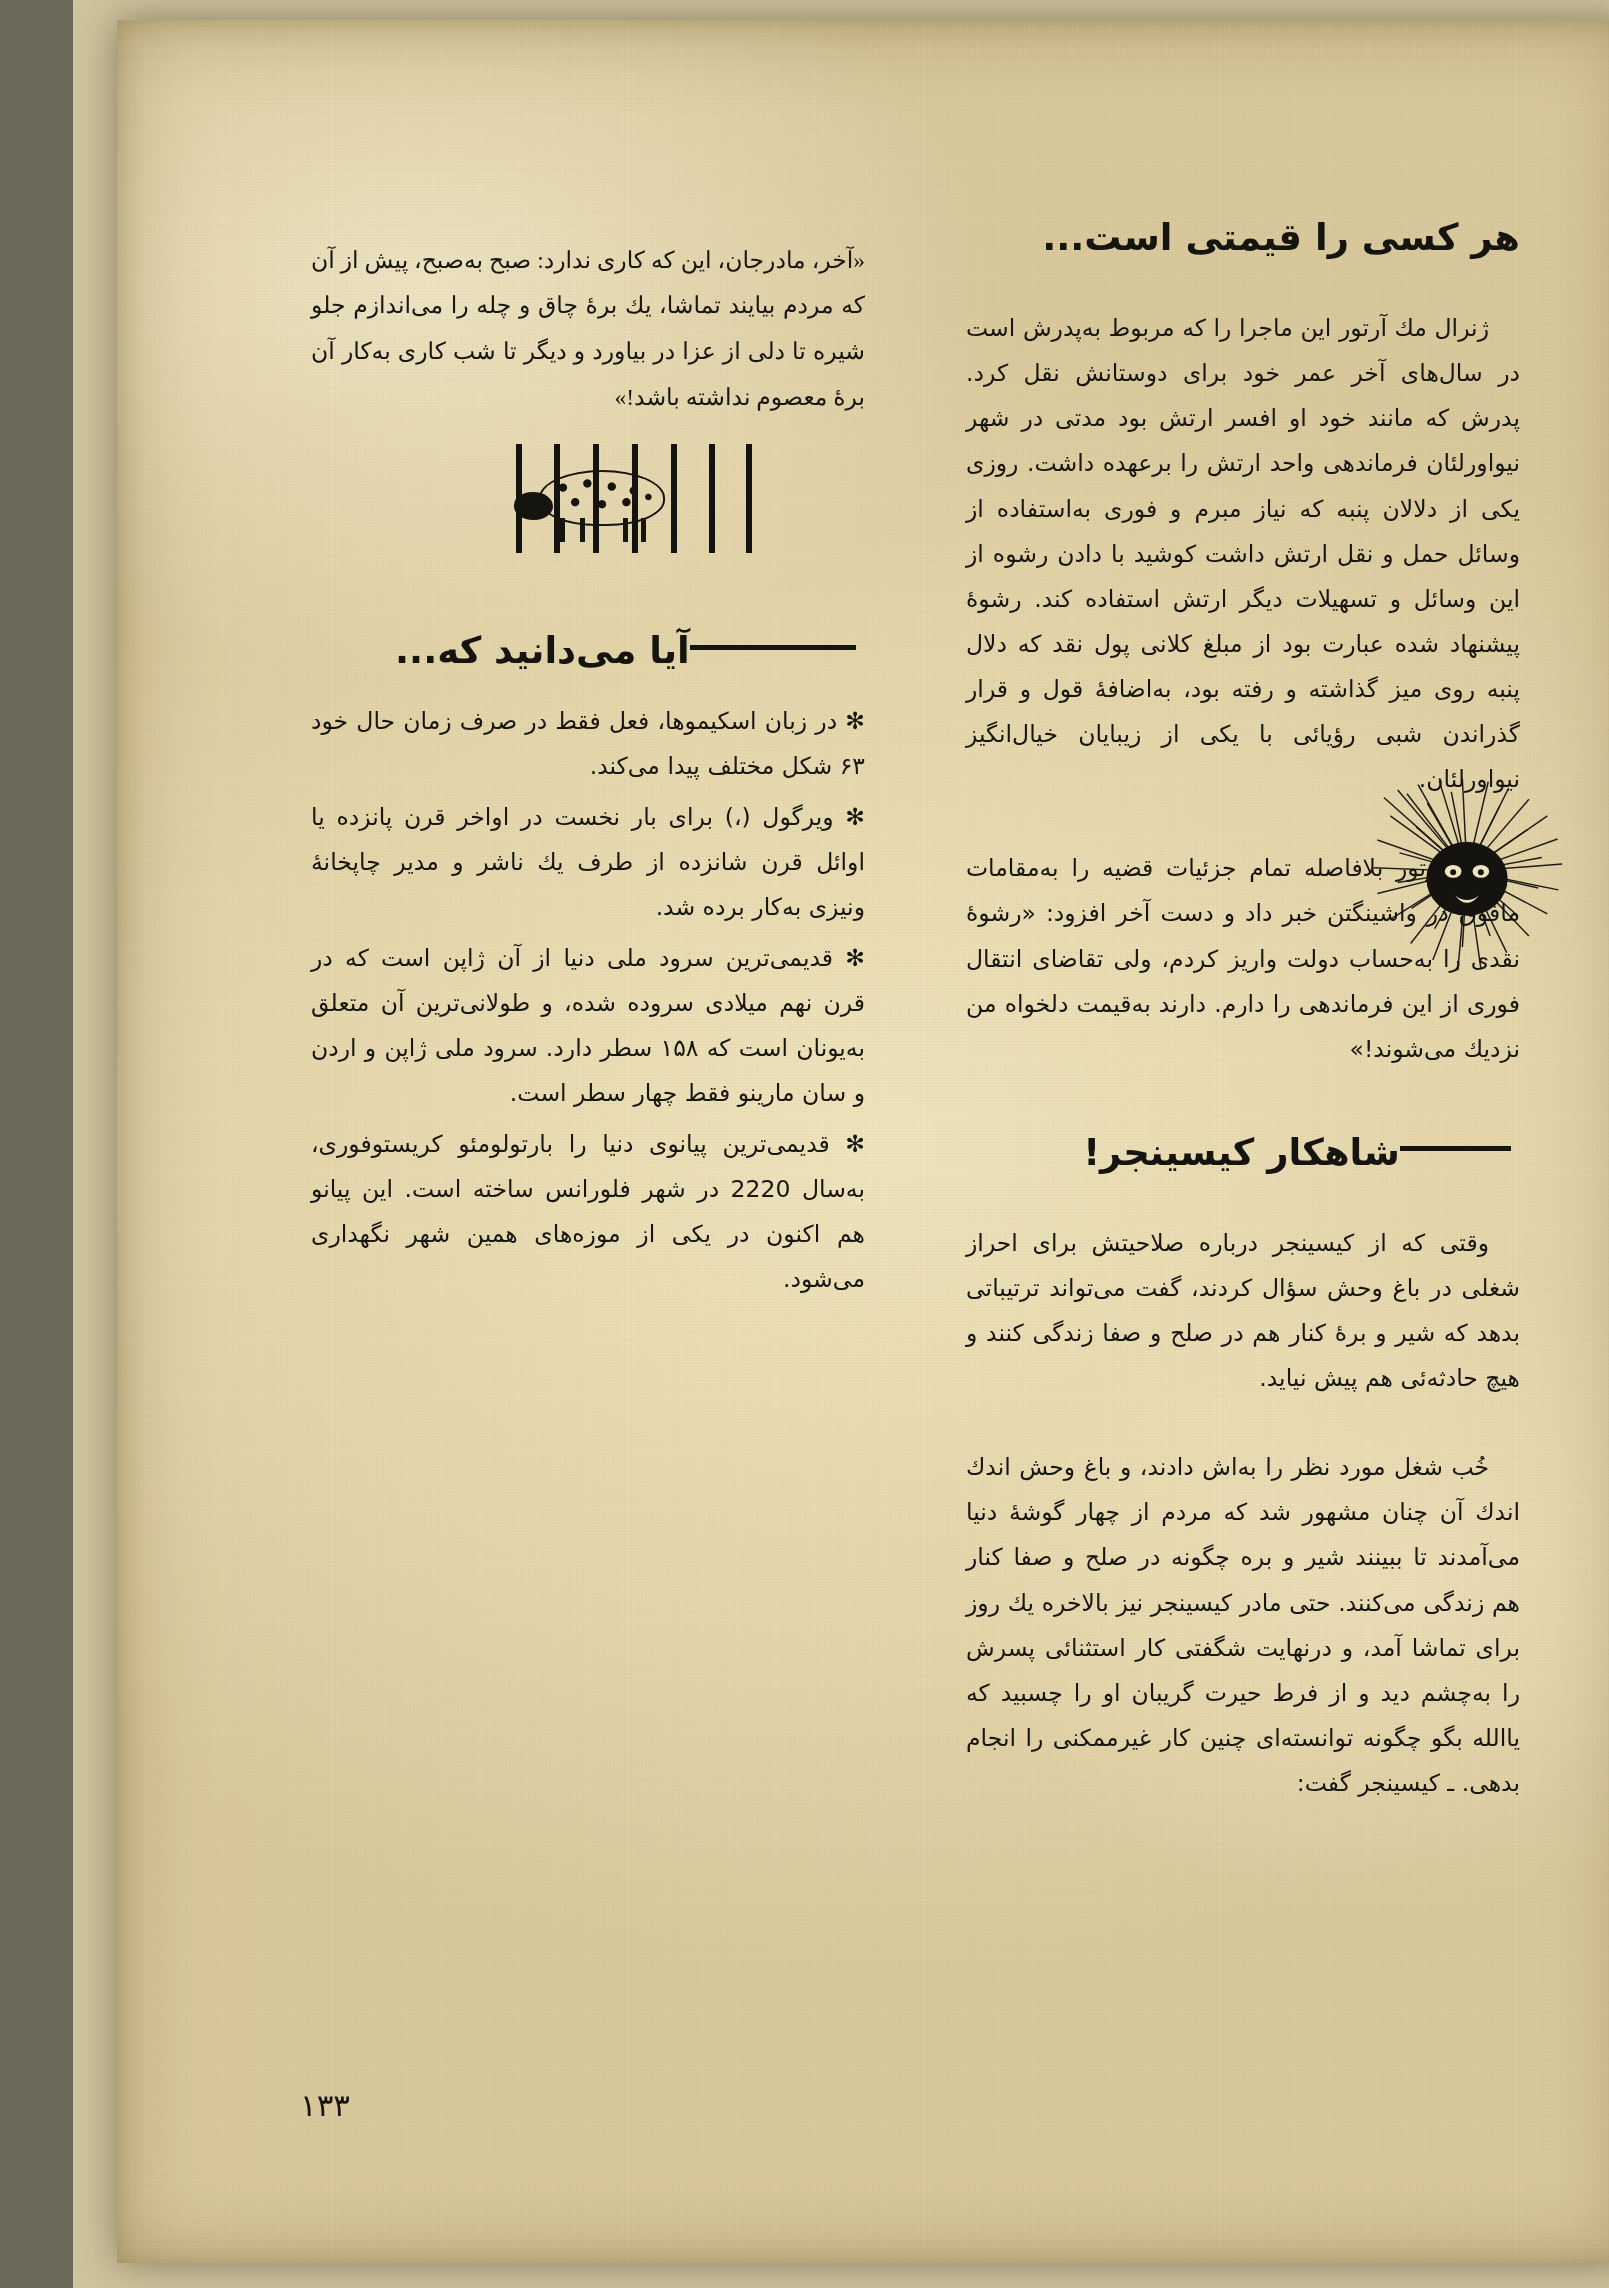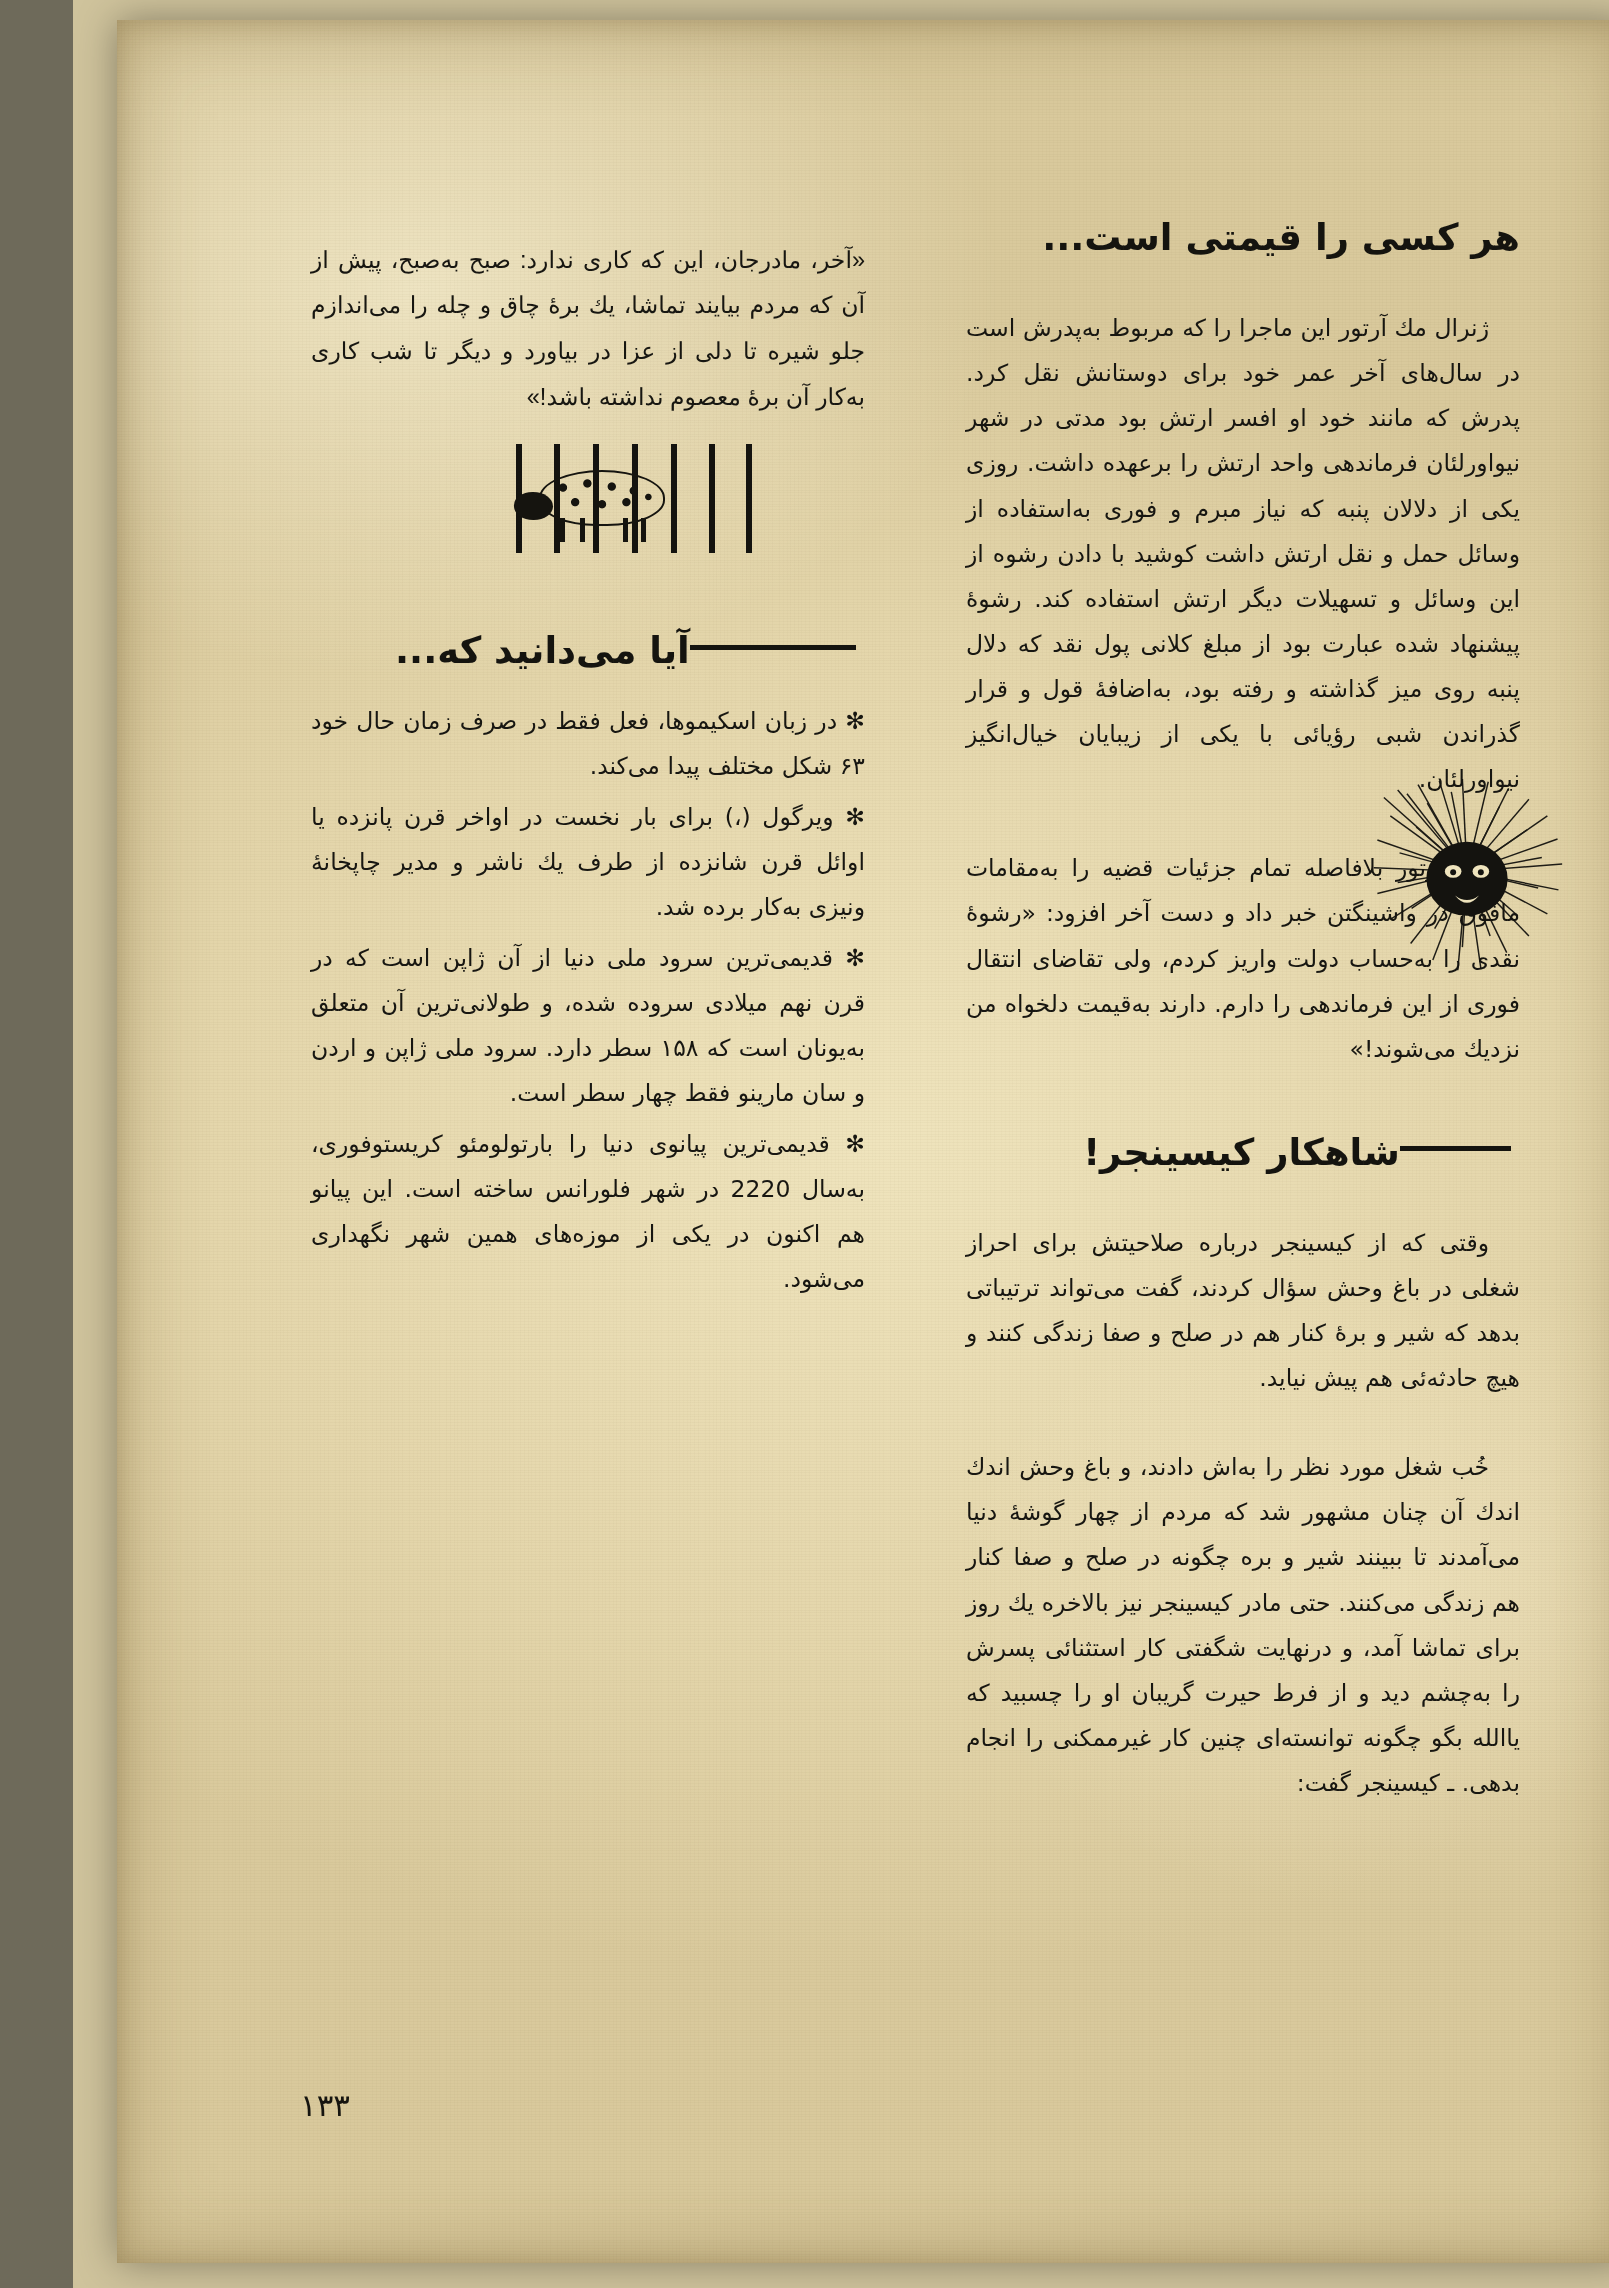--- a/index.html
+++ b/index.html
@@ -107,21 +107,21 @@
     left: 183px;
     bottom: 140px;
     font-size: 31px;
     font-weight: normal;
     letter-spacing: 1.8px;
     color: #15140f;
   }
 
   
   .excerpt {
-    font-family: Liberation Sans, sans-serif;
+    font-family: Liberation Serif, serif;
     font-size: 23.5px;
     line-height: 1.95;
     text-align: justify;
     text-align-last: right;
     color: #171611;
   }
 
   
   .cage {
     position: relative;

